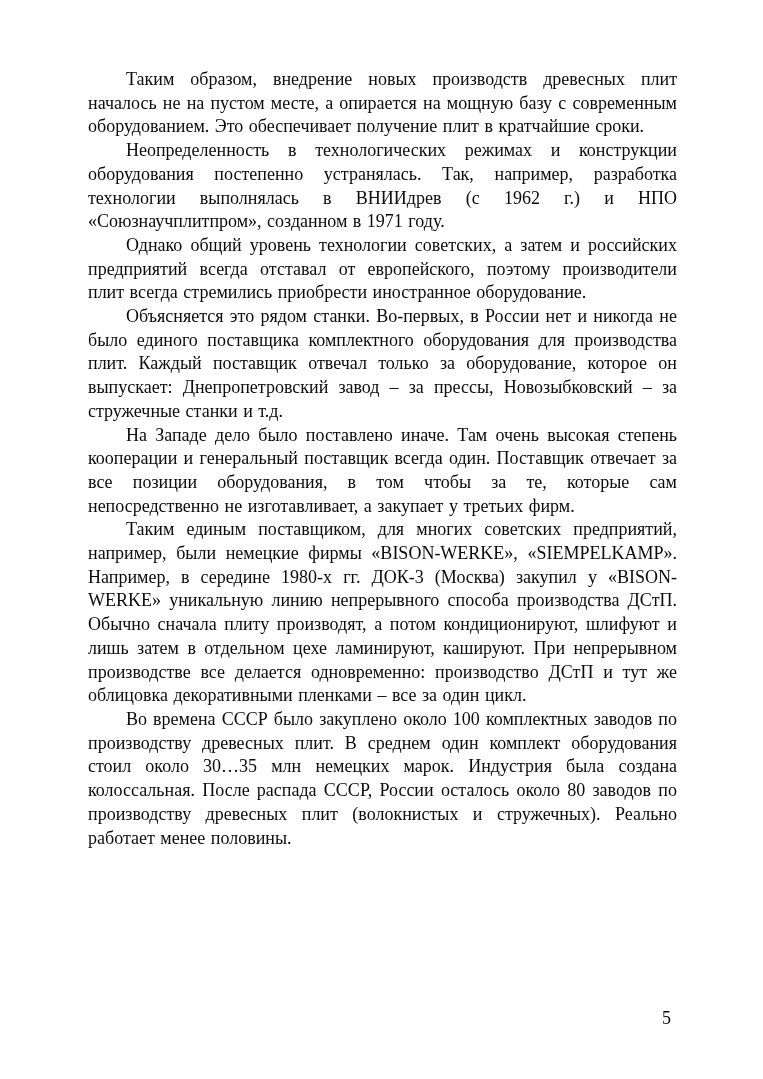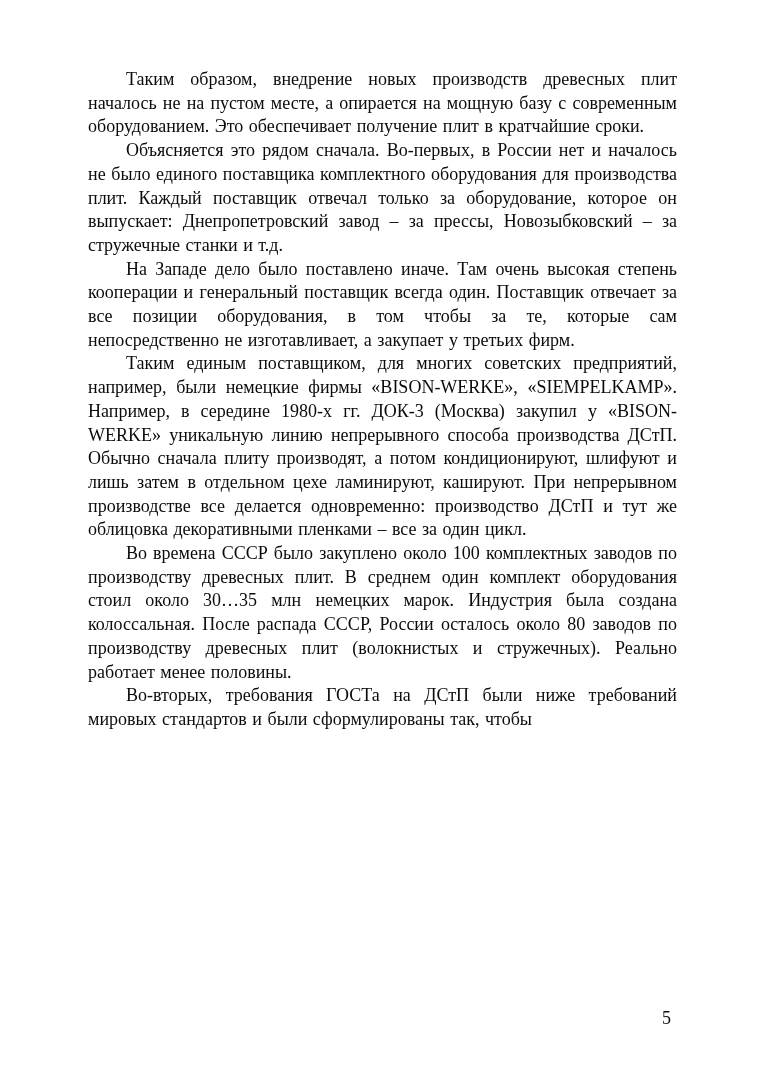--- a/index.html
+++ b/index.html
@@ -44,28 +44,29 @@
   }
 </style>
 </head>
 <body>
 
 <div class="page">
   <div class="content">
 
     <p><span>Таким образом, внедрение новых производств древесных плит началось не на пустом месте, а опирается на мощную базу с современным оборудованием. Это обеспечивает получение плит в кратчайшие сроки.</span></p>
 
+    <p><span>Неопределенность в технологических режимах и конструкции оборудования постепенно устранялась. Так, например, разработка технологии выполнялась в ВНИИдрев (с 1962 г.) и НПО «Союзнаучплитпром», созданном в 1971 году.</span></p>
 
+    <p><span>Однако общий уровень технологии советских, а затем и российских предприятий всегда отставал от европейского, поэтому производители плит всегда стремились приобрести иностранное оборудование.</span></p>
 
-    <p><span>Объясняется это рядом сначала. </span><span class="bold">Во-первых</span><span>, в России нет и началось не было единого поставщика комплектного оборудования для производства плит. Каждый поставщик отвечал только за оборудование, которое он выпускает: Днепропетровский завод – за прессы, Новозыбковский – за стружечные станки и т.д.</span></p>
+    <p><span>Объясняется это рядом станки. </span><span class="bold">Во-первых</span><span>, в России нет и никогда не было единого поставщика комплектного оборудования для производства плит. Каждый поставщик отвечал только за оборудование, которое он выпускает: Днепропетровский завод – за прессы, Новозыбковский – за стружечные станки и т.д.</span></p>
 
     <p><span>На Западе дело было поставлено иначе. Там очень высокая степень кооперации и генеральный поставщик всегда один. Поставщик отвечает за все позиции оборудования, в том чтобы за те, которые сам непосредственно не изготавливает, а закупает у третьих фирм.</span></p>
 
     <p><span>Таким единым поставщиком, для многих советских предприятий, например, были немецкие фирмы «BISON-WERKE», «SIEMPELKAMP». Например, в середине 1980-х гг. ДОК-3 (Москва) закупил у «BISON-WERKE» уникальную линию непрерывного способа производства ДСтП. Обычно сначала плиту производят, а потом кондиционируют, шлифуют и лишь затем в отдельном цехе ламинируют, кашируют. При непрерывном производстве все делается одновременно: производство ДСтП и тут же облицовка декоративными пленками – все за один цикл.</span></p>
 
     <p><span>Во времена СССР было закуплено около 100 комплектных заводов по производству древесных плит. В среднем один комплект оборудования стоил около 30…35 млн немецких марок. Индустрия была создана колоссальная. После распада СССР, России осталось около 80 заводов по производству древесных плит (волокнистых и стружечных). Реально работает менее половины.</span></p>
 
-    <p><span class="bold">Во-вторых</span><span>, требования ГОСТа на ДСтП были ниже требований мировых стандартов и были сформулированы так, чтобы</span></p>
 
   </div>
 
   <div class="page-number">5</div>
 </div>
 
 </body></html>

